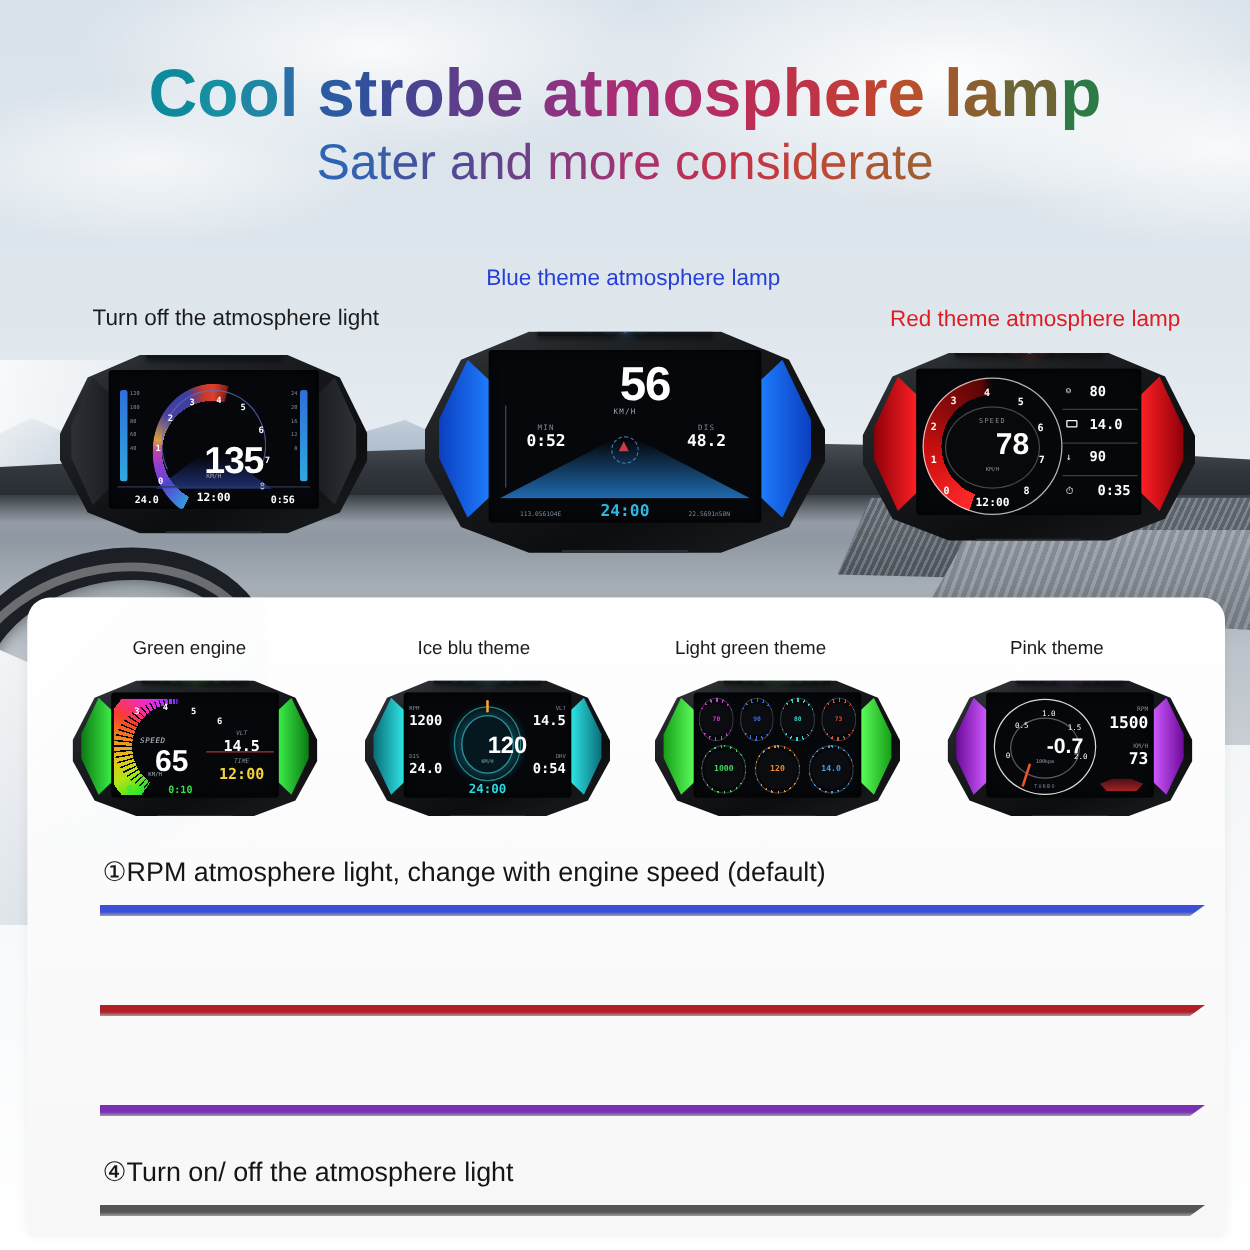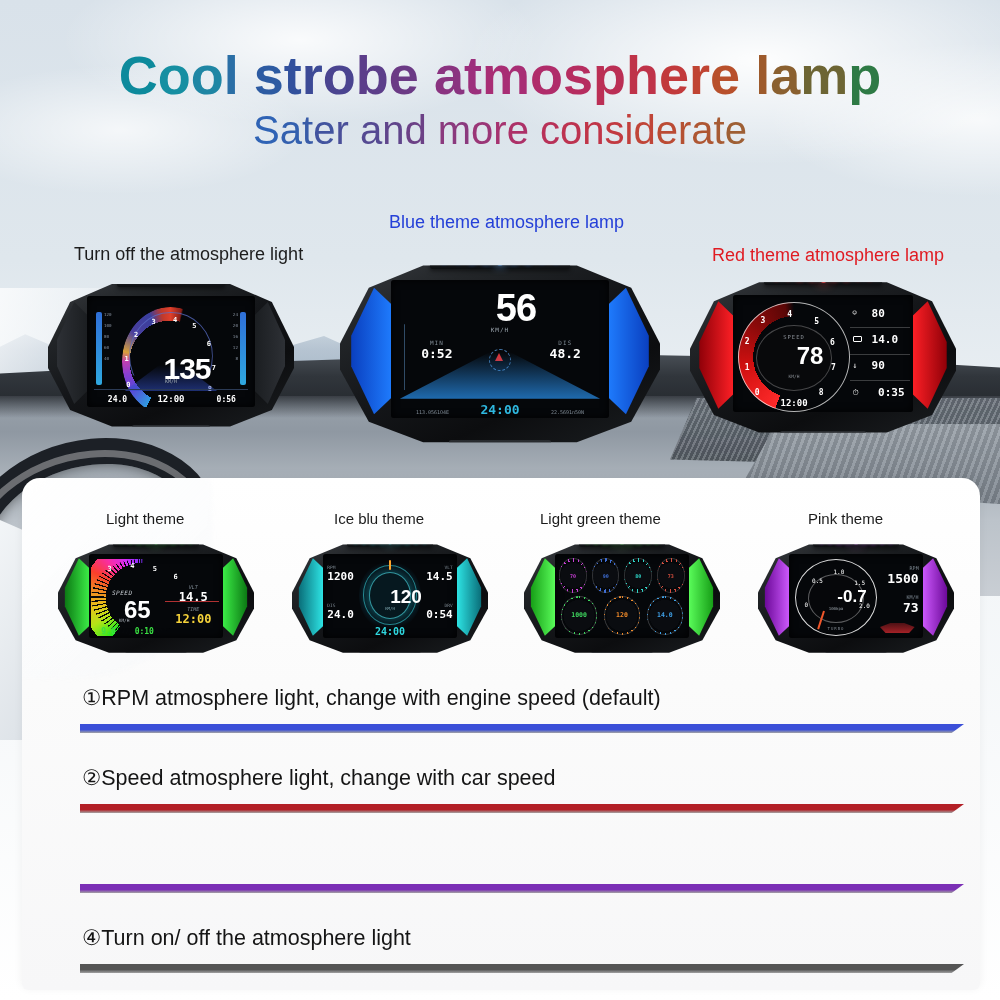--- a/index.html
+++ b/index.html
@@ -420,21 +420,21 @@
       </div>
     </div>
     <div class="dev-stand"></div>
     <div class="dev-foot"></div>
   </div>
 </div>
 
 <div class="panel">
   <div class="panel-sheen"></div>
 
-  <div class="theme-label" style="left:84px;  top:32px;">Light theme</div>
+  <div class="theme-label" style="left:84px;  top:32px;">Green engine</div>
   <div class="theme-label" style="left:312px; top:32px;">Ice blu theme</div>
   <div class="theme-label" style="left:518px; top:32px;">Light green theme</div>
   <div class="theme-label" style="left:786px; top:32px;">Pink theme</div>
 
   <div class="device" style="left:36px; top:62px; width:196px; height:114px;">
     <div class="dev-shell">
       <div class="dev-visor">
         <div class="led-row">
           <div class="led" style="background:#1ba825;box-shadow:0 0 3px #1ba825"></div>
           <div class="led" style="background:#22bb2b;box-shadow:0 0 3px #22bb2b"></div>
@@ -658,21 +658,20 @@
       <div class="dev-stand"></div>
       <div class="dev-foot"></div>
     </div>
   </div>
 
   <div class="feature" style="top:207px;" id="feat-0"><span>①</span><span>RPM atmosphere light, change with engine speed (default)</span></div>
   <div class="bar" style="top:246px;">
       <i id="bar-0" style="background: linear-gradient(rgb(59, 79, 216) 0%, rgb(59, 79, 216) 62%, rgba(0, 0, 0, 0.35) 100%);"></i>
     </div>
 
-  <div class="feature" style="top:287px;" id="feat-1"><span>②</span><span>Speed atmosphere light, change with car speed</span></div>
   <div class="bar" style="top:326px;">
       <i id="bar-1" style="background: linear-gradient(rgb(179, 31, 38) 0%, rgb(179, 31, 38) 62%, rgba(0, 0, 0, 0.35) 100%);"></i>
     </div>
 
   <div class="bar" style="top:406px;">
       <i id="bar-2" style="background: linear-gradient(rgb(123, 47, 181) 0%, rgb(123, 47, 181) 62%, rgba(0, 0, 0, 0.35) 100%);"></i>
     </div>
 
   <div class="feature" style="top:447px;" id="feat-3"><span>④</span><span>Turn on/ off the atmosphere light</span></div>
   <div class="bar" style="top:486px;">

